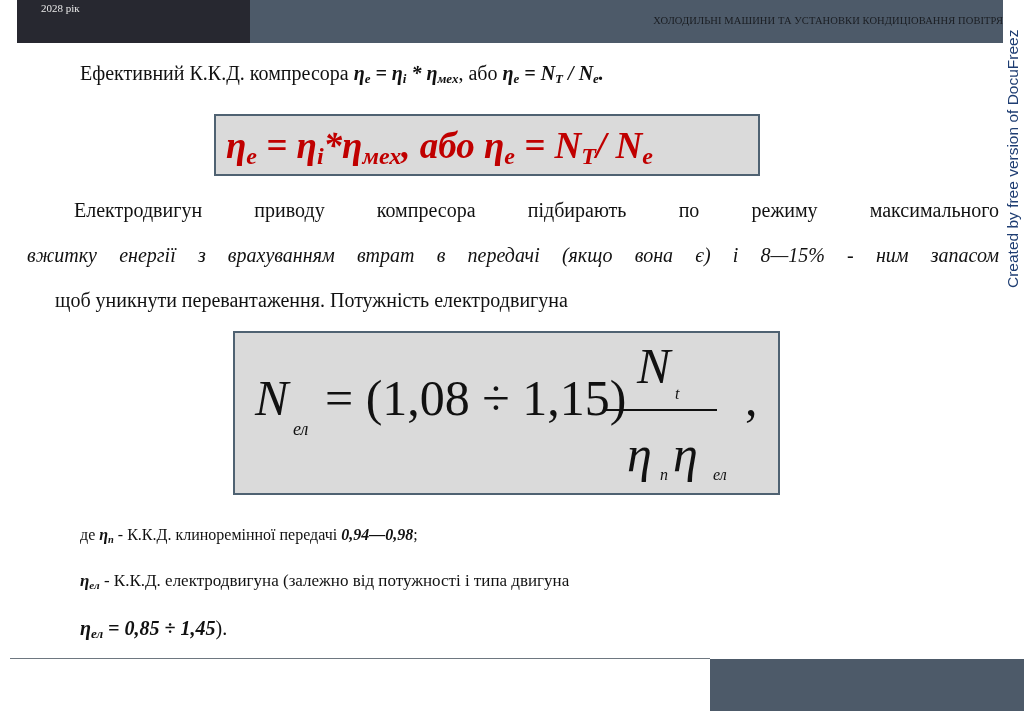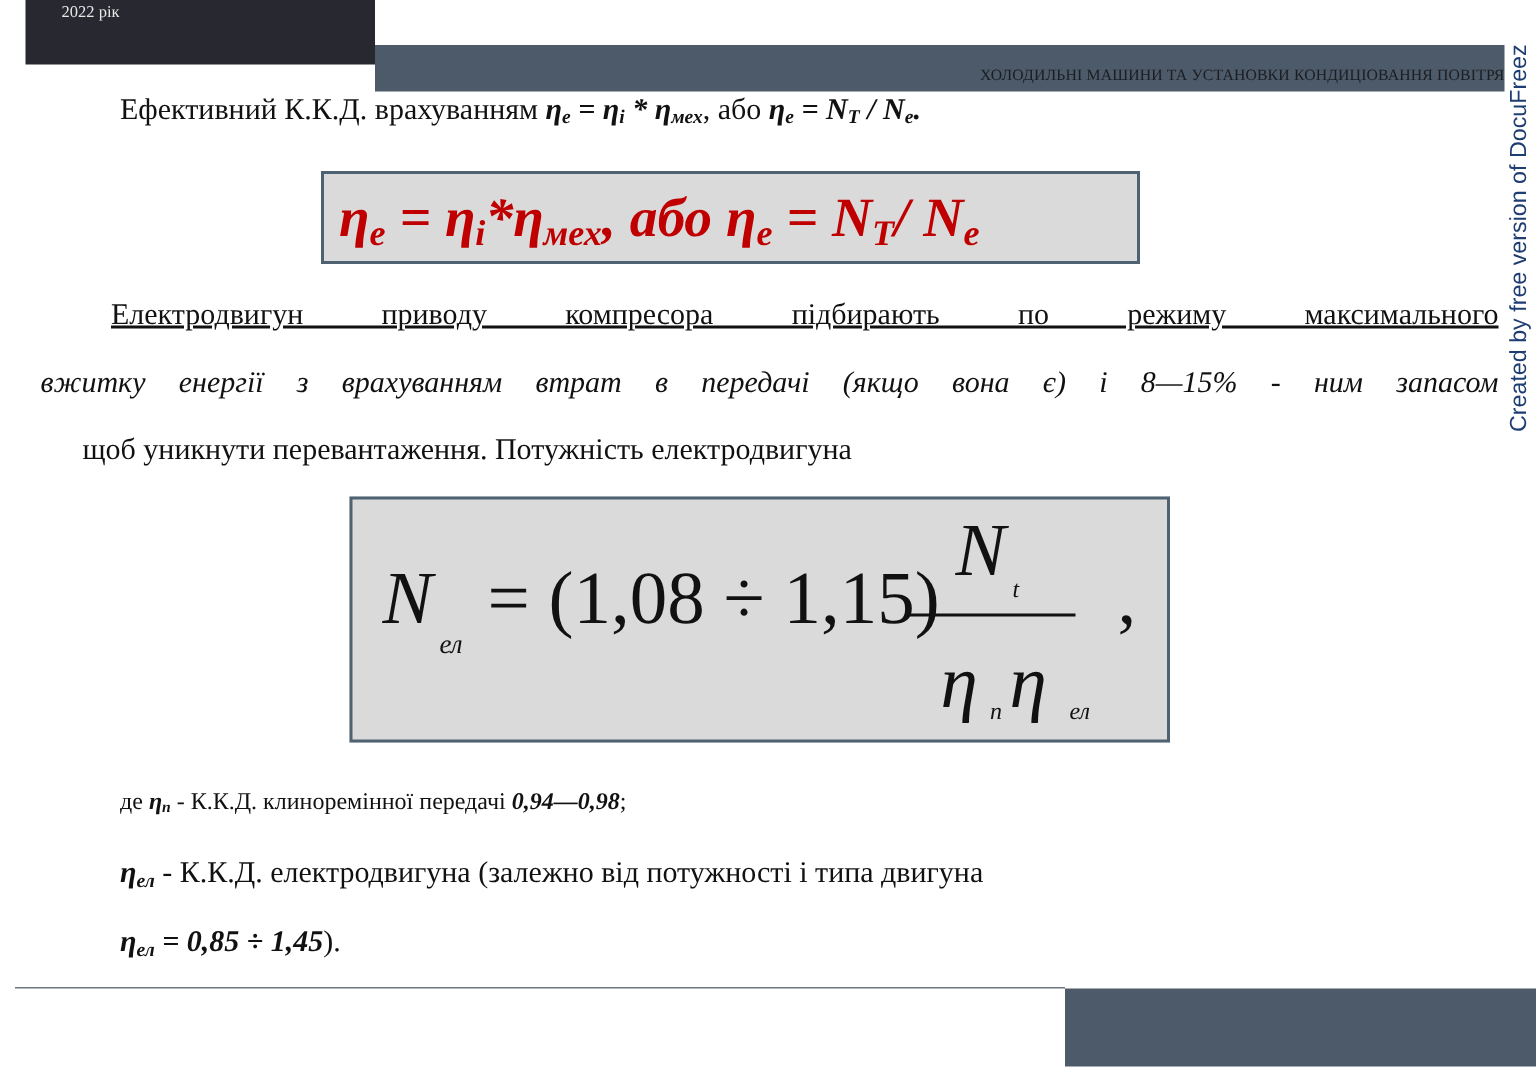--- a/index.html
+++ b/index.html
@@ -10,23 +10,22 @@
     color: #111;
   }
   .hdr-dark {
     position: absolute; left: 17px; top: 0; width: 233px; height: 43px;
     background: #272830;
   }
   .hdr-year {
     position: absolute; left: 24px; top: 2px; font-size: 11px; color: #e8e8e8;
   }
   .hdr-slate {
-    position: absolute; left: 250px; top: 0; width: 753px; height: 31px;
+    position: absolute; left: 250px; top: 0; width: 753px; height: 43px;
     background: #4d5a69;
-    margin-top: 30px;
   }
   .hdr-title {
     position: absolute; right: 0; top: 15px; font-size: 10.5px; color: #1a1d22;
     letter-spacing: 0.1px; white-space: nowrap;
   }
   .watermark {
     position: absolute; right: 0px; top: 0px; width: 22px; height: 290px;
   }
   .watermark span {
     position: absolute; left: 2px; top: 288px;
@@ -43,66 +42,66 @@
     position: absolute; left: 214px; top: 114px; width: 546px; height: 62px;
     background: #dadada; border: 2px solid #4f6272; box-sizing: border-box;
   }
   .box1 .f {
     position: absolute; left: 10px; top: 8px; font-size: 37px; color: #c00000;
     font-weight: bold; font-style: italic; white-space: nowrap;
   }
   .para {
     position: absolute; left: 27px; width: 972px; font-size: 20px; white-space: nowrap;
   }
-  .p1 { top: 199px; text-align: justify; text-align-last: justify; text-indent: 47px; white-space: normal; width: 972px; text-decoration: underline; }
+  .p1 { top: 199px; text-align: justify; text-align-last: justify; text-indent: 47px; white-space: normal; width: 972px; }
   .p2 { top: 244px; text-align: justify; text-align-last: justify; white-space: normal; font-style: italic; }
   .p3 { top: 289px; margin-left: 28px; }
   .box2 {
     position: absolute; left: 233px; top: 331px; width: 547px; height: 164px;
     background: #dadada; border: 2px solid #4f6272; box-sizing: border-box;
     font-family: "Liberation Serif", serif;
   }
   .m { position: absolute; white-space: nowrap; color: #111; }
   .m-N { left: 20px; top: 36px; font-size: 50px; font-style: italic; }
   .m-el { left: 58px; top: 86px; font-size: 18px; font-style: italic; }
   .m-eq { left: 90px; top: 36px; font-size: 50px; }
   .m-nt { left: 402px; top: 4px; font-size: 50px; font-style: italic; }
   .m-t { left: 440px; top: 52px; font-size: 16px; font-style: italic; }
   .m-bar { position: absolute; left: 370px; top: 76px; width: 112px; height: 2px; background: #111; }
   .m-den { left: 392px; top: 92px; font-size: 50px; font-style: italic; }
   .m-n { left: 425px; top: 133px; font-size: 16px; font-style: italic; }
   .m-el2 { left: 478px; top: 133px; font-size: 16px; font-style: italic; }
   .m-eta2 { left: 438px; top: 92px; font-size: 50px; font-style: italic; }
   .m-comma { left: 510px; top: 36px; font-size: 50px; }
   .l1 { position: absolute; left: 80px; top: 526px; font-size: 16px; white-space: nowrap; }
-  .l2 { position: absolute; left: 80px; top: 571px; font-size: 20px; white-space: nowrap; }
+  .l2 { position: absolute; left: 80px; top: 571px; font-size: 17px; white-space: nowrap; }
   .l3 { position: absolute; left: 80px; top: 617px; font-size: 20px; white-space: nowrap; }
   .footer-line {
     position: absolute; left: 10px; top: 658px; width: 700px; height: 1px; background: #6e7780;
   }
   .footer-block {
     position: absolute; left: 710px; top: 659px; width: 314px; height: 52px; background: #4d5a69;
   }
 </style>
 </head>
 <body>
 
 <div class="hdr-dark">
-  <span class="hdr-year">2022 рік</span>
+  <span class="hdr-year">2028 рік</span>
 </div>
 <div class="hdr-slate">
   <span class="hdr-title">ХОЛОДИЛЬНІ МАШИНИ ТА УСТАНОВКИ КОНДИЦІОВАННЯ ПОВІТРЯ</span>
 </div>
 
 <div class="watermark">
   <span>Created by free version of DocuFreez</span>
 </div>
 
 <div class="line1">
-  <span>Ефективний К.К.Д. врахуванням </span><span class="bi"><span>η</span><sub>e</sub><span> = </span><span>η</span><sub>i</sub><span> * </span><span>η</span><sub>мех</sub></span><span>, або </span><span class="bi"><span>η</span><sub>e</sub><span> = </span><span>N</span><sub>T</sub><span> / </span><span>N</span><sub>e</sub><span>.</span></span>
+  <span>Ефективний К.К.Д. компресора </span><span class="bi"><span>η</span><sub>e</sub><span> = </span><span>η</span><sub>i</sub><span> * </span><span>η</span><sub>мех</sub></span><span>, або </span><span class="bi"><span>η</span><sub>e</sub><span> = </span><span>N</span><sub>T</sub><span> / </span><span>N</span><sub>e</sub><span>.</span></span>
 </div>
 
 <div class="box1">
   <div class="f"><span>η</span><sub>e</sub><span> = </span><span>η</span><sub>i</sub><span>*</span><span>η</span><sub>мех</sub><span>, або </span><span>η</span><sub>e</sub><span> = </span><span>N</span><sub>T</sub><span>/ </span><span>N</span><sub>e</sub></div>
 </div>
 
 <div class="para p1">Електродвигун приводу компресора підбирають по режиму максимального</div>
 <div class="para p2">вжитку енергії з врахуванням втрат в передачі (якщо вона є) і 8—15% - ним запасом</div>
 <div class="para p3">щоб уникнути перевантаження. Потужність електродвигуна</div>
 

